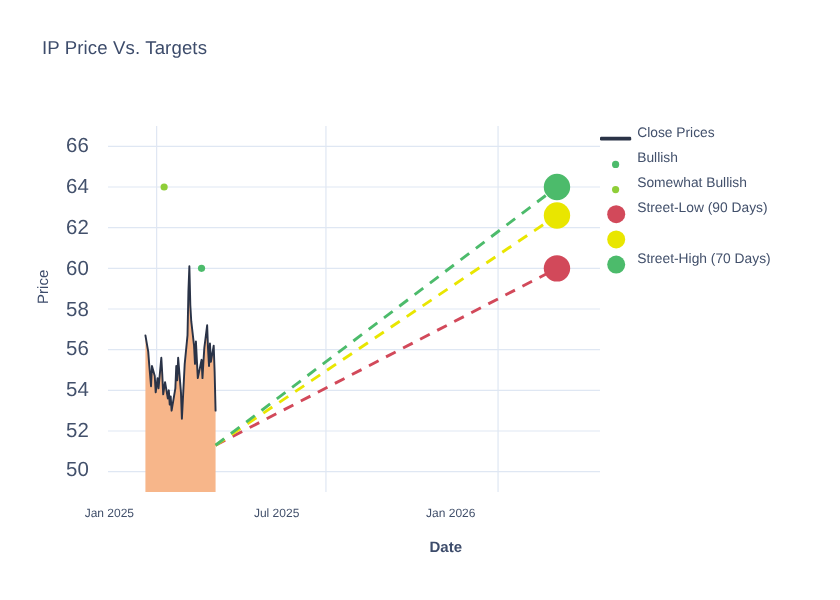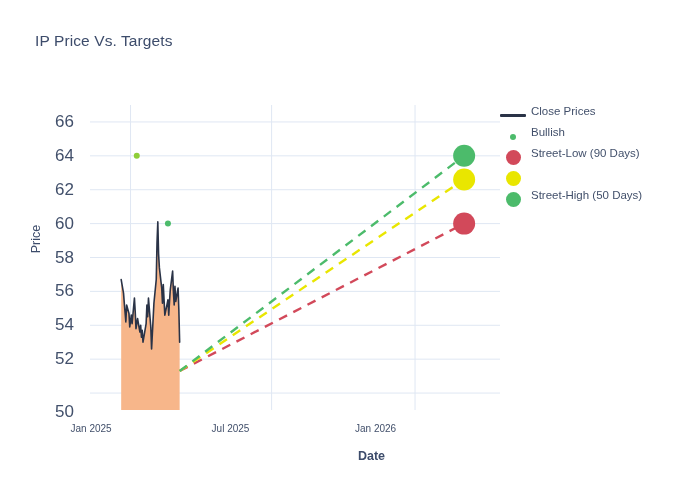--- a/index.html
+++ b/index.html
@@ -149,21 +149,21 @@
       </g>
 
     <g id="target-dots">
         <circle cx="464.1444866920152" cy="223.6111111111111" r="11" fill="#D2495A"></circle>
         <circle cx="464.1444866920152" cy="179.55555555555551" r="11" fill="#E9E600"></circle>
         <circle cx="464.1444866920152" cy="155.83333333333331" r="11" fill="#4CBB6B"></circle>
       </g>
   </svg>
 
   <div id="ytick-layer">
-      <div class="ytick" style="top: 412px;">50</div>
+      <div class="ytick" style="top: 392px;">50</div>
       <div class="ytick" style="top: 359.167px;">52</div>
       <div class="ytick" style="top: 325.278px;">54</div>
       <div class="ytick" style="top: 291.389px;">56</div>
       <div class="ytick" style="top: 257.5px;">58</div>
       <div class="ytick" style="top: 223.611px;">60</div>
       <div class="ytick" style="top: 189.722px;">62</div>
       <div class="ytick" style="top: 155.833px;">64</div>
       <div class="ytick" style="top: 121.944px;">66</div>
     </div>
   <div id="xtick-layer">
@@ -183,30 +183,36 @@
         <div class="legend-label">Close Prices</div>
       </div>
       <div class="legend-row">
         <div class="legend-key">
           <div class="key-dot" style="width: 6px; height: 6px; background: rgb(76, 187, 107);"></div>
         </div>
         <div class="legend-label">Bullish</div>
       </div>
       <div class="legend-row">
         <div class="legend-key">
+          <div class="key-dot" style="width: 6px; height: 6px; background: rgb(143, 206, 56);"></div>
+        </div>
+        <div class="legend-label">Somewhat Bullish</div>
+      </div>
+      <div class="legend-row">
+        <div class="legend-key">
           <div class="key-dot" style="width: 15px; height: 15px; background: rgb(210, 73, 90);"></div>
         </div>
         <div class="legend-label">Street-Low (90 Days)</div>
       </div>
       <div class="legend-row">
         <div class="legend-key">
           <div class="key-dot" style="width: 15px; height: 15px; background: rgb(233, 230, 0);"></div>
         </div>
       </div>
       <div class="legend-row">
         <div class="legend-key">
           <div class="key-dot" style="width: 15px; height: 15px; background: rgb(76, 187, 107);"></div>
         </div>
-        <div class="legend-label">Street-High (50 Days)</div>
+        <div class="legend-label">Street-High (70 Days)</div>
       </div>
     </div>
 
 </div>
 
 </body></html>

